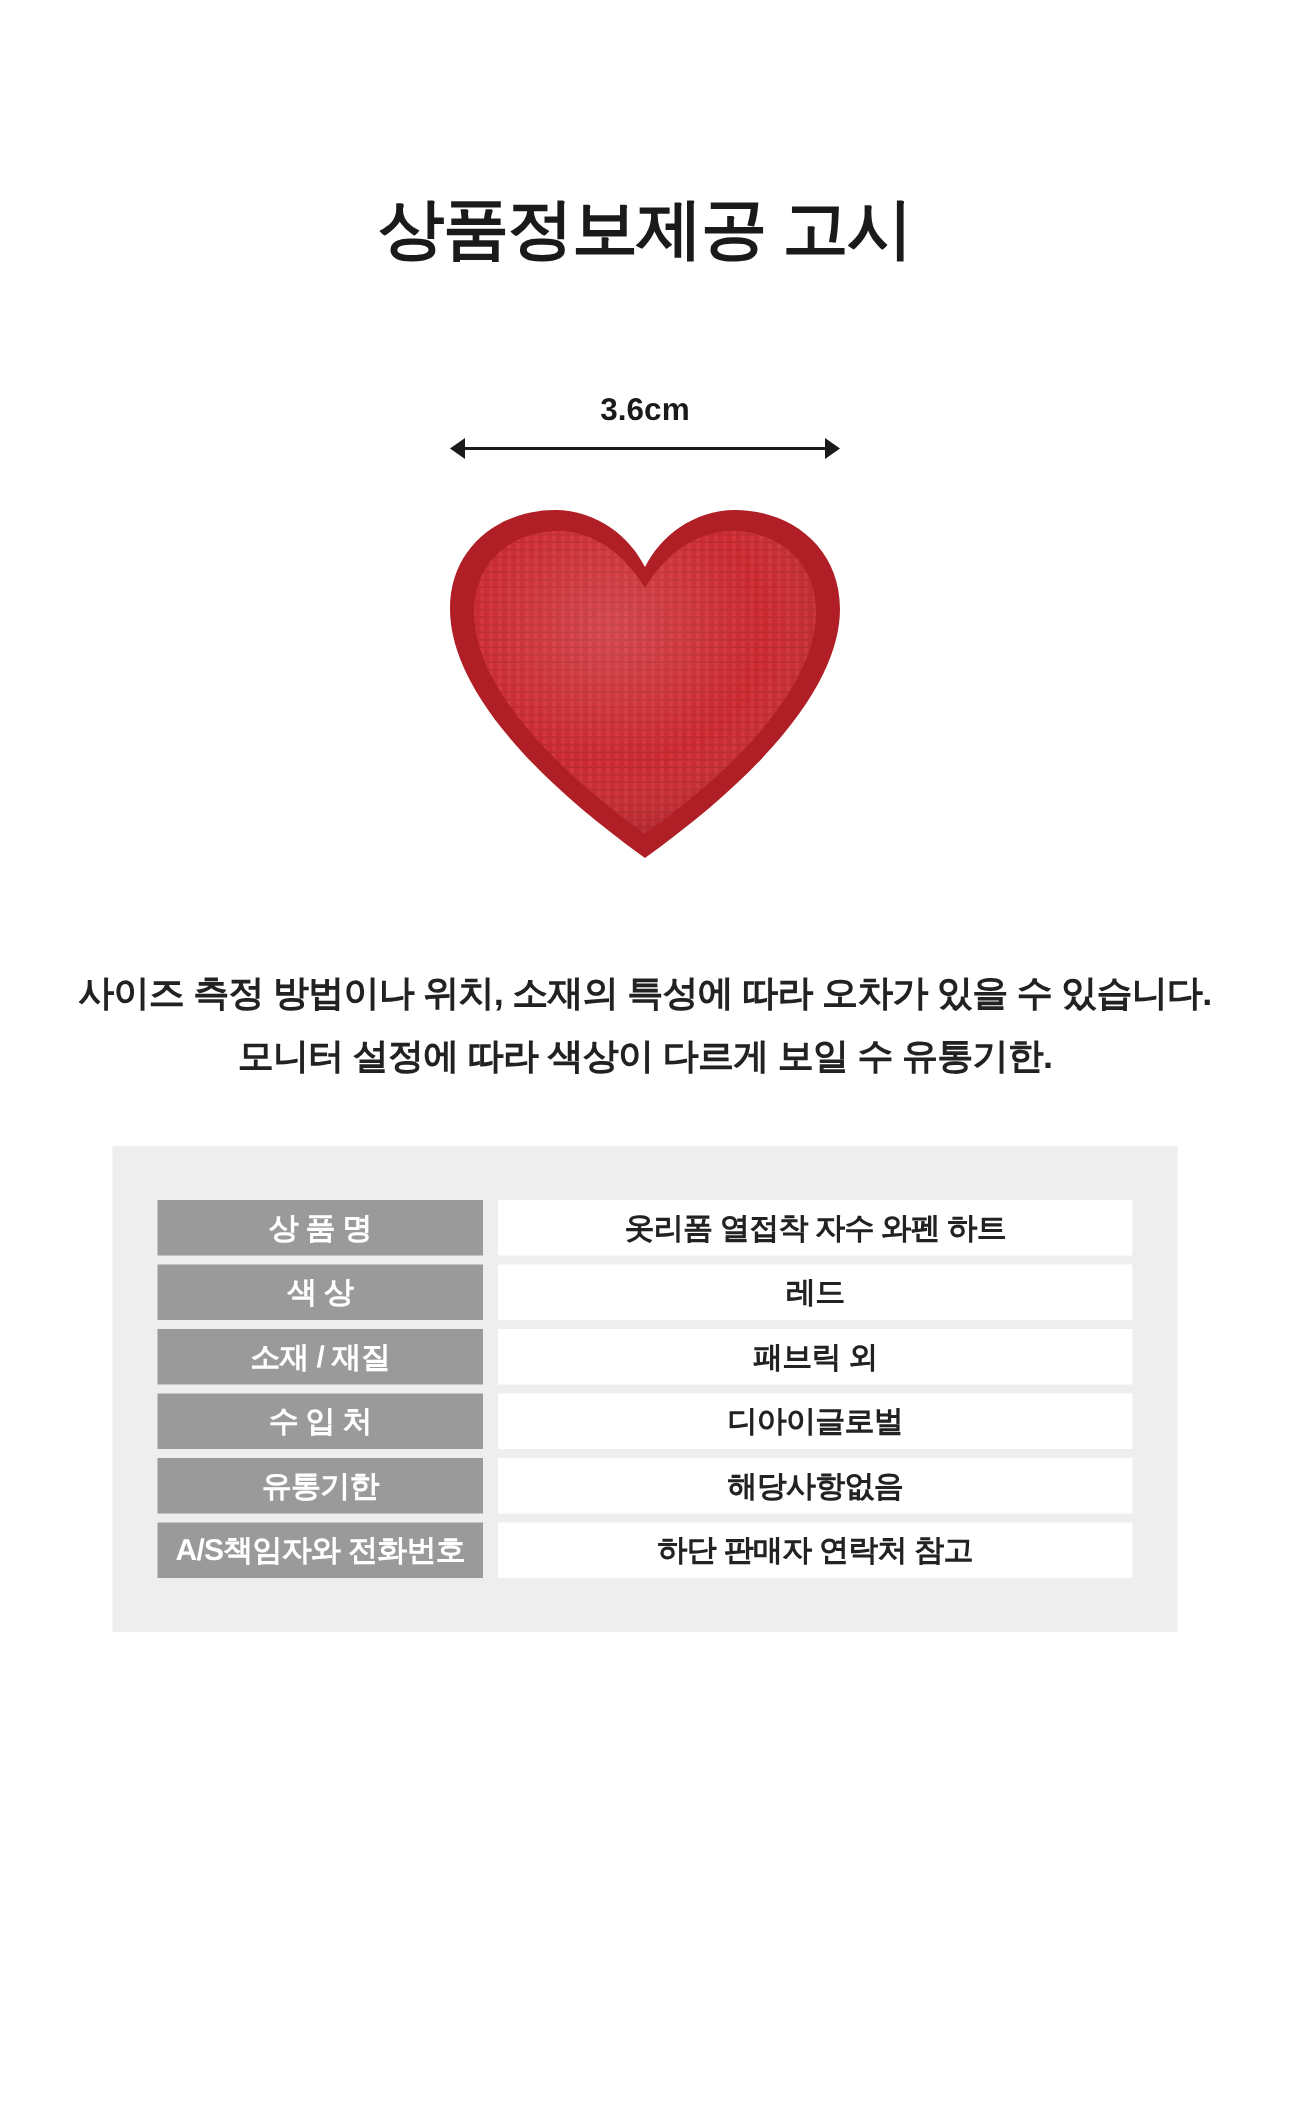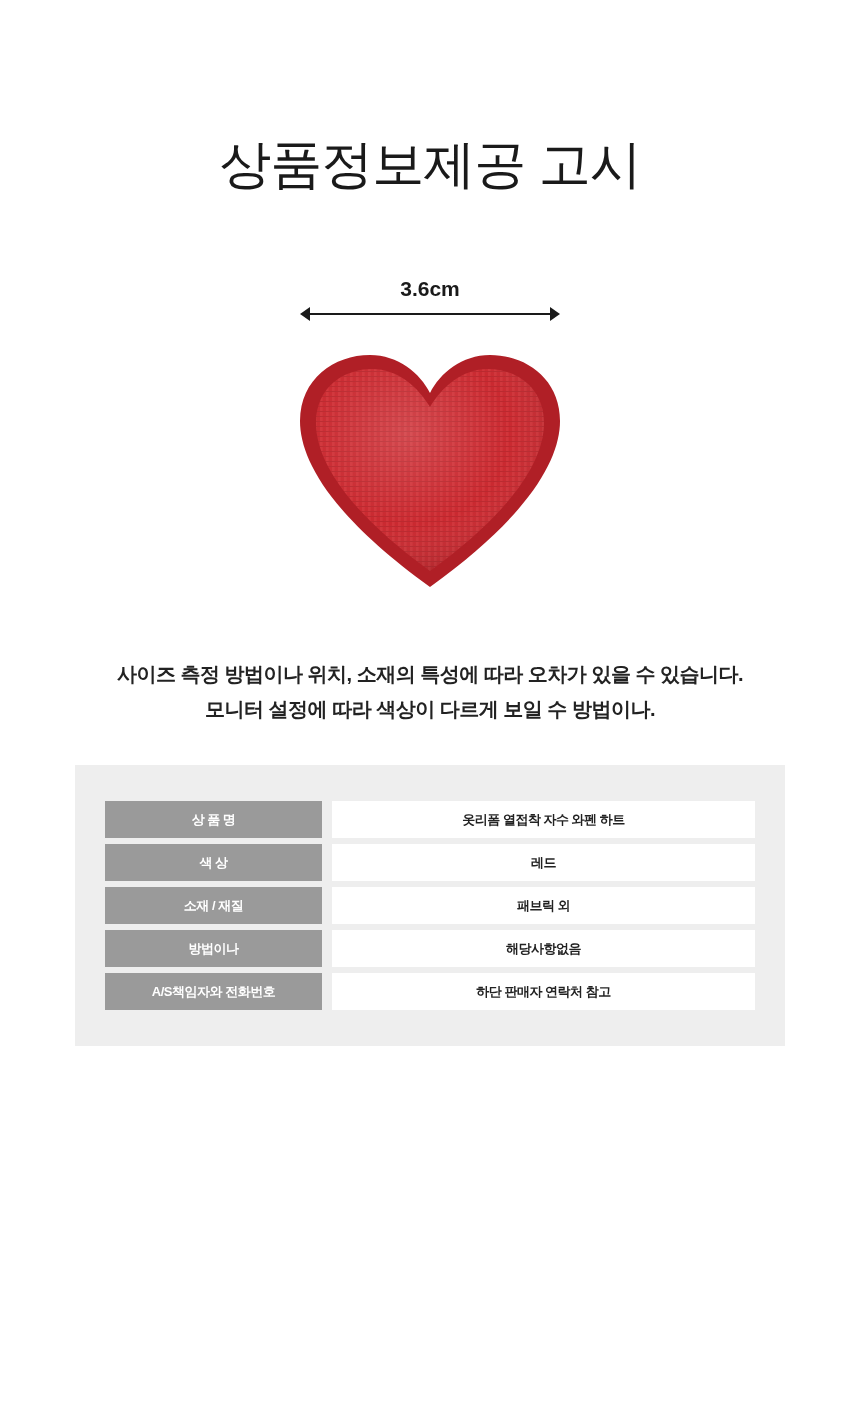--- a/index.html
+++ b/index.html
@@ -18,22 +18,22 @@
 
   .page {
     width: 860px;
     height: 1401px;
     position: relative;
   }
 
   
   .title {
     text-align: center;
-    font-size: 52px;
-    font-weight: normal;
+    font-size: 44px;
+    font-weight: bold;
     letter-spacing: -1px;
     color: #1a1a1a;
     padding-top: 98px;
     line-height: 1.2;
   }
 
   
   .image-block {
     margin-top: 82px;
     position: relative;
@@ -88,41 +88,41 @@
     justify-content: center;
   }
   .heart-svg {
     display: block;
   }
 
   
   .notice {
     margin-top: 90px;
     text-align: center;
-    font-size: 20px;
+    font-size: 24px;
     font-weight: bold;
     color: #222222;
     line-height: 1.75;
     letter-spacing: -0.5px;
   }
 
   
   .table-panel {
     margin: 38px 75px 0 75px;
     background: #eeeeee;
     padding: 30px 30px 30px 30px;
   }
   table.spec {
     width: 100%;
     border-collapse: separate;
     border-spacing: 0 6px;
   }
   table.spec td {
     height: 35px;
-    font-size: 13px;
+    font-size: 20px;
     letter-spacing: -0.5px;
   }
   td.key {
     width: 215px;
     background: #9a9a9a;
     color: #ffffff;
     text-align: center;
     font-weight: bold;
     white-space: nowrap;
   }
@@ -174,21 +174,21 @@
         <path d="M140 240 C 40 168, 10 112, 10 74 C 10 32, 44 8, 80 8 C 108 8, 130 26, 140 46 C 150 26, 172 8, 200 8 C 236 8, 270 32, 270 74 C 270 112, 240 168, 140 240 Z" fill="#b01f26"></path>
 
         <path d="M140 224 C 52 160, 26 110, 26 76 C 26 40, 54 22, 82 22 C 108 22, 128 40, 140 60 C 152 40, 172 22, 198 22 C 226 22, 254 40, 254 76 C 254 110, 228 160, 140 224 Z" fill="url(#stitch)"></path>
         <path d="M140 224 C 52 160, 26 110, 26 76 C 26 40, 54 22, 82 22 C 108 22, 128 40, 140 60 C 152 40, 172 22, 198 22 C 226 22, 254 40, 254 76 C 254 110, 228 160, 140 224 Z" fill="url(#shade)"></path>
       </svg>
     </div>
   </div>
 
   <div class="notice">
     <div>사이즈 측정 방법이나 위치, 소재의 특성에 따라 오차가 있을 수 있습니다.</div>
-    <div>모니터 설정에 따라 색상이 다르게 보일 수 방법이나.</div>
+    <div>모니터 설정에 따라 색상이 다르게 보일 수 유통기한.</div>
   </div>
 
   <div class="table-panel">
     <table class="spec">
       <tbody>
         <tr>
           <td class="key">상 품 명</td>
           <td class="spacer"></td>
           <td class="val">옷리폼 열접착 자수 와펜 하트</td>
         </tr>
@@ -196,21 +196,26 @@
           <td class="key">색     상</td>
           <td class="spacer"></td>
           <td class="val">레드</td>
         </tr>
         <tr>
           <td class="key">소재 / 재질</td>
           <td class="spacer"></td>
           <td class="val">패브릭 외</td>
         </tr>
         <tr>
-          <td class="key">방법이나</td>
+          <td class="key">수 입 처</td>
+          <td class="spacer"></td>
+          <td class="val">디아이글로벌</td>
+        </tr>
+        <tr>
+          <td class="key">유통기한</td>
           <td class="spacer"></td>
           <td class="val">해당사항없음</td>
         </tr>
         <tr>
           <td class="key">A/S책임자와 전화번호</td>
           <td class="spacer"></td>
           <td class="val">하단 판매자 연락처 참고</td>
         </tr>
       </tbody>
     </table>

